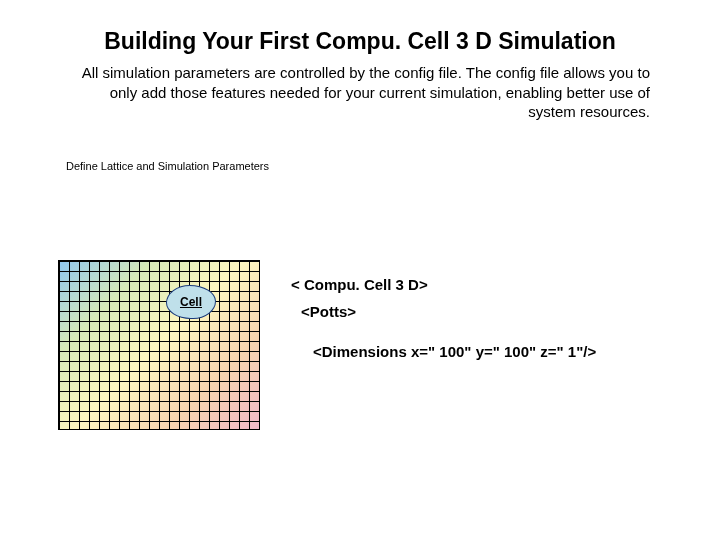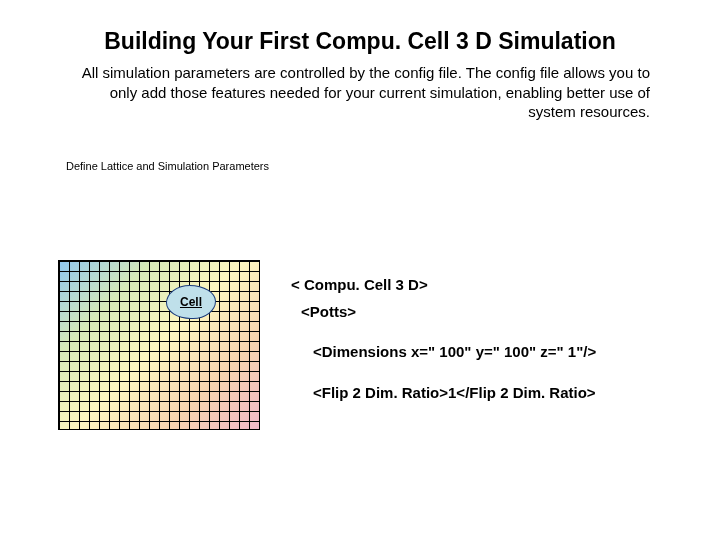--- a/index.html
+++ b/index.html
@@ -113,19 +113,18 @@
     </div>
     <div class="cell-blob">
       <span>Cell</span>
     </div>
   </div>
 
   <div class="xml-block">
 <span>&lt; Compu. Cell 3 D&gt;</span>
 <span class="ind1">&lt;Potts&gt;</span>
 <span class="ind2">&lt;Dimensions x=" 100" y=" 100" z=" 1"/&gt;</span>
-<span class="ind2">&lt;Flip 2 Dim. Ratio&gt;1&lt;/Flip 2 Dim. Ratio&gt;</span>
 <span class="gap"></span>
 
 
 
   </div>
 </div>
 
 </body></html>

